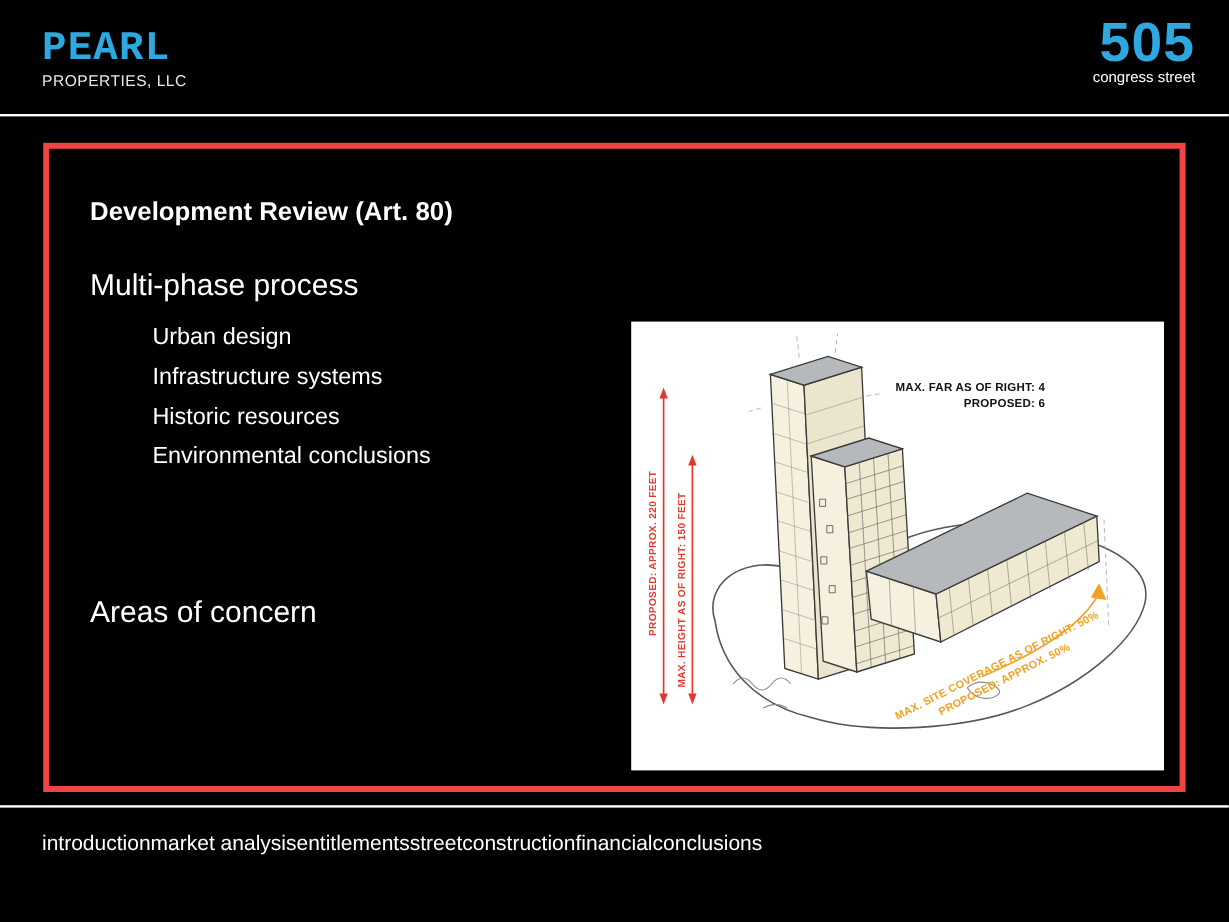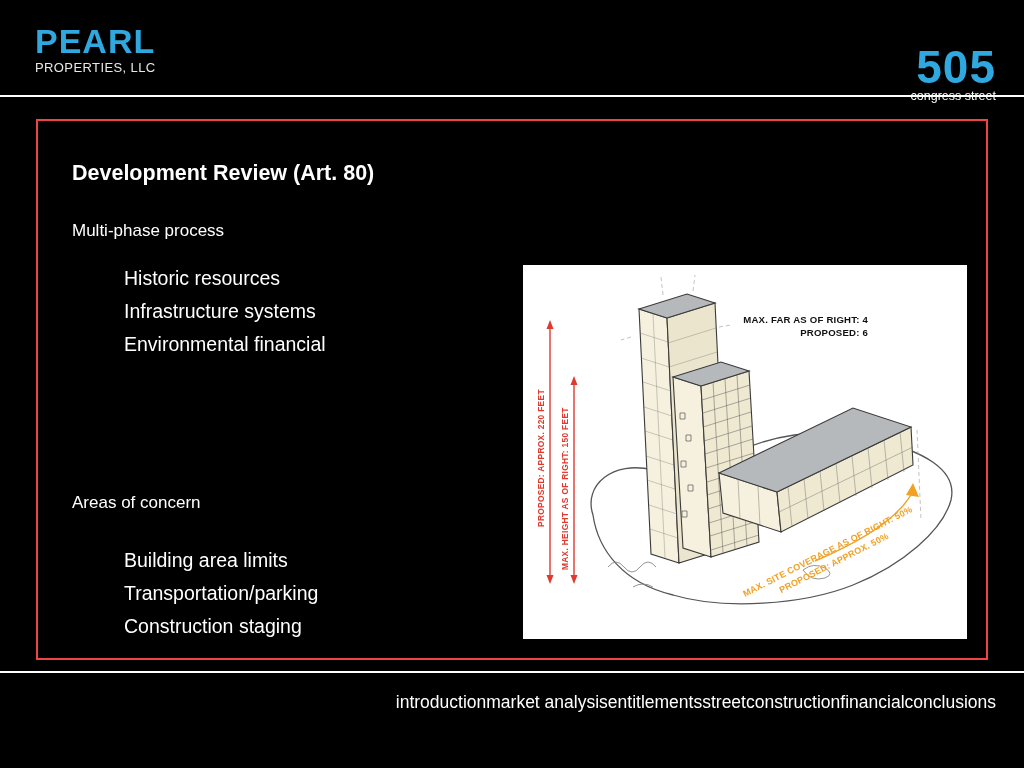--- a/index.html
+++ b/index.html
@@ -7,41 +7,41 @@
   body {
     background:#000;
     font-family:"Liberation Sans", sans-serif;
     position:relative;
     overflow:hidden;
     color:#fff;
   }
 
   
   .brand { position:absolute; left:35px; top:24px; }
-  .brand-name { color:#2FA8DF; font-size:34px; font-weight:bold; letter-spacing:1px; line-height:1; }
+  .brand-name { color:#2FA8DF; font-size:34px; font-weight:bold; letter-spacing:1px; line-height:1;font-family:Liberation Mono, monospace; }
   .brand-sub { color:#e8e8e8; font-size:13px; letter-spacing:0.4px; margin-top:2px;text-align:right; }
 
-  .logo-right { position:absolute; right:28px; top:12px; text-align:right;margin-top:32px; }
+  .logo-right { position:absolute; right:28px; top:12px; text-align:right; }
   .logo-number { color:#2FA8DF; font-size:46px; font-weight:bold; line-height:1; letter-spacing:1px; }
   .logo-sub { color:#ffffff; font-size:12.5px; margin-top:-1px; }
 
   .divider { position:absolute; left:0; width:1024px; height:2px; background:#ffffff; }
   .divider-top { top:95px; }
   .divider-bottom { top:671px; }
 
   
   .content-box {
     position:absolute; left:36px; top:119px; width:952px; height:541px;
-    border:2px solid #ef4444;
+    border:5px solid #ef4444;
   }
   .slide-title {
     position:absolute; left:34px; top:40px;
     font-size:21.5px; font-weight:bold; color:#fff;
   }
-  .heading { position:absolute; left:34px; font-size:17px; color:#fff; }
+  .heading { position:absolute; left:34px; font-size:25px; color:#fff; }
   .heading-1 { top:100px; }
   .heading-2 { top:372px; }
   .list { position:absolute; left:86px; list-style:none; }
   .list li { font-size:19.5px; color:#fff; line-height:22px; margin-bottom:11px; }
   .list-1 { top:146px; }
   .list-2 { top:428px; }
 
   
   .sketch {
     position:absolute; left:485px; top:144px; width:444px; height:374px;
@@ -49,21 +49,21 @@
   }
   .sketch svg { display:block; width:444px; height:374px; font-family:"Liberation Sans", sans-serif; }
 
   .ann-red  { fill:#E0392E; font-size:8.4px; font-weight:bold; letter-spacing:0.3px; }
   .ann-far  { fill:#111111; font-size:9.6px; font-weight:bold; letter-spacing:0.2px; }
   .ann-orng { fill:#F2A124; font-size:9px;  font-weight:bold; letter-spacing:0.2px; }
 
   
   .footer-nav {
     position:absolute; left:35px; right:28px; top:688px; height:28px;
-    display:flex; justify-content:flex-end; align-items:center;
+    display:flex; justify-content:flex-start; align-items:center;
   }
   .footer-nav span { color:#fff; font-size:17.5px; cursor:pointer; }
 </style>
 </head>
 <body>
 
 <header>
   <div class="brand">
     <div class="brand-name">PEARL</div>
     <div class="brand-sub">PROPERTIES, LLC</div>
@@ -75,31 +75,27 @@
 </header>
 
 <div class="divider divider-top"></div>
 
 <main class="content-box">
 
   <h1 class="slide-title">Development Review (Art. 80)</h1>
 
   <div class="heading heading-1">Multi-phase process</div>
   <ul class="list list-1">
+    <li>Urban design</li>
+    <li>Infrastructure systems</li>
     <li>Historic resources</li>
-    <li>Infrastructure systems</li>
-    <li>Environmental financial</li>
+    <li>Environmental conclusions</li>
   </ul>
 
   <div class="heading heading-2">Areas of concern</div>
-  <ul class="list list-2">
-    <li>Building area limits</li>
-    <li>Transportation/parking</li>
-    <li>Construction staging</li>
-  </ul>
 
   <figure class="sketch">
     <svg viewBox="0 0 444 374">
 
       <path d="M70 250 C60 220 90 195 130 205 C150 185 180 190 200 195 C240 170 300 160 350 175 C400 185 435 205 428 235 C420 265 380 300 330 320 C280 340 200 345 150 330 C100 318 75 285 70 250 Z" fill="none" stroke="#555" stroke-width="1.3"></path>
       <path d="M85 302 q8 -10 16 0 q8 10 16 0 q8 -10 16 0 M280 305 q10 -8 22 -2 q10 6 0 10 q-14 4 -22 -8 M110 322 q10 -6 20 0" fill="none" stroke="#888" stroke-width="0.9"></path>
 
       <path d="M140 30 L138 12 M170 26 L172 10 M108 72 L98 75 M196 62 L208 60 M394 165 L398 255" fill="none" stroke="#999" stroke-width="0.6" stroke-dasharray="4 3"></path>
 
       <g>

